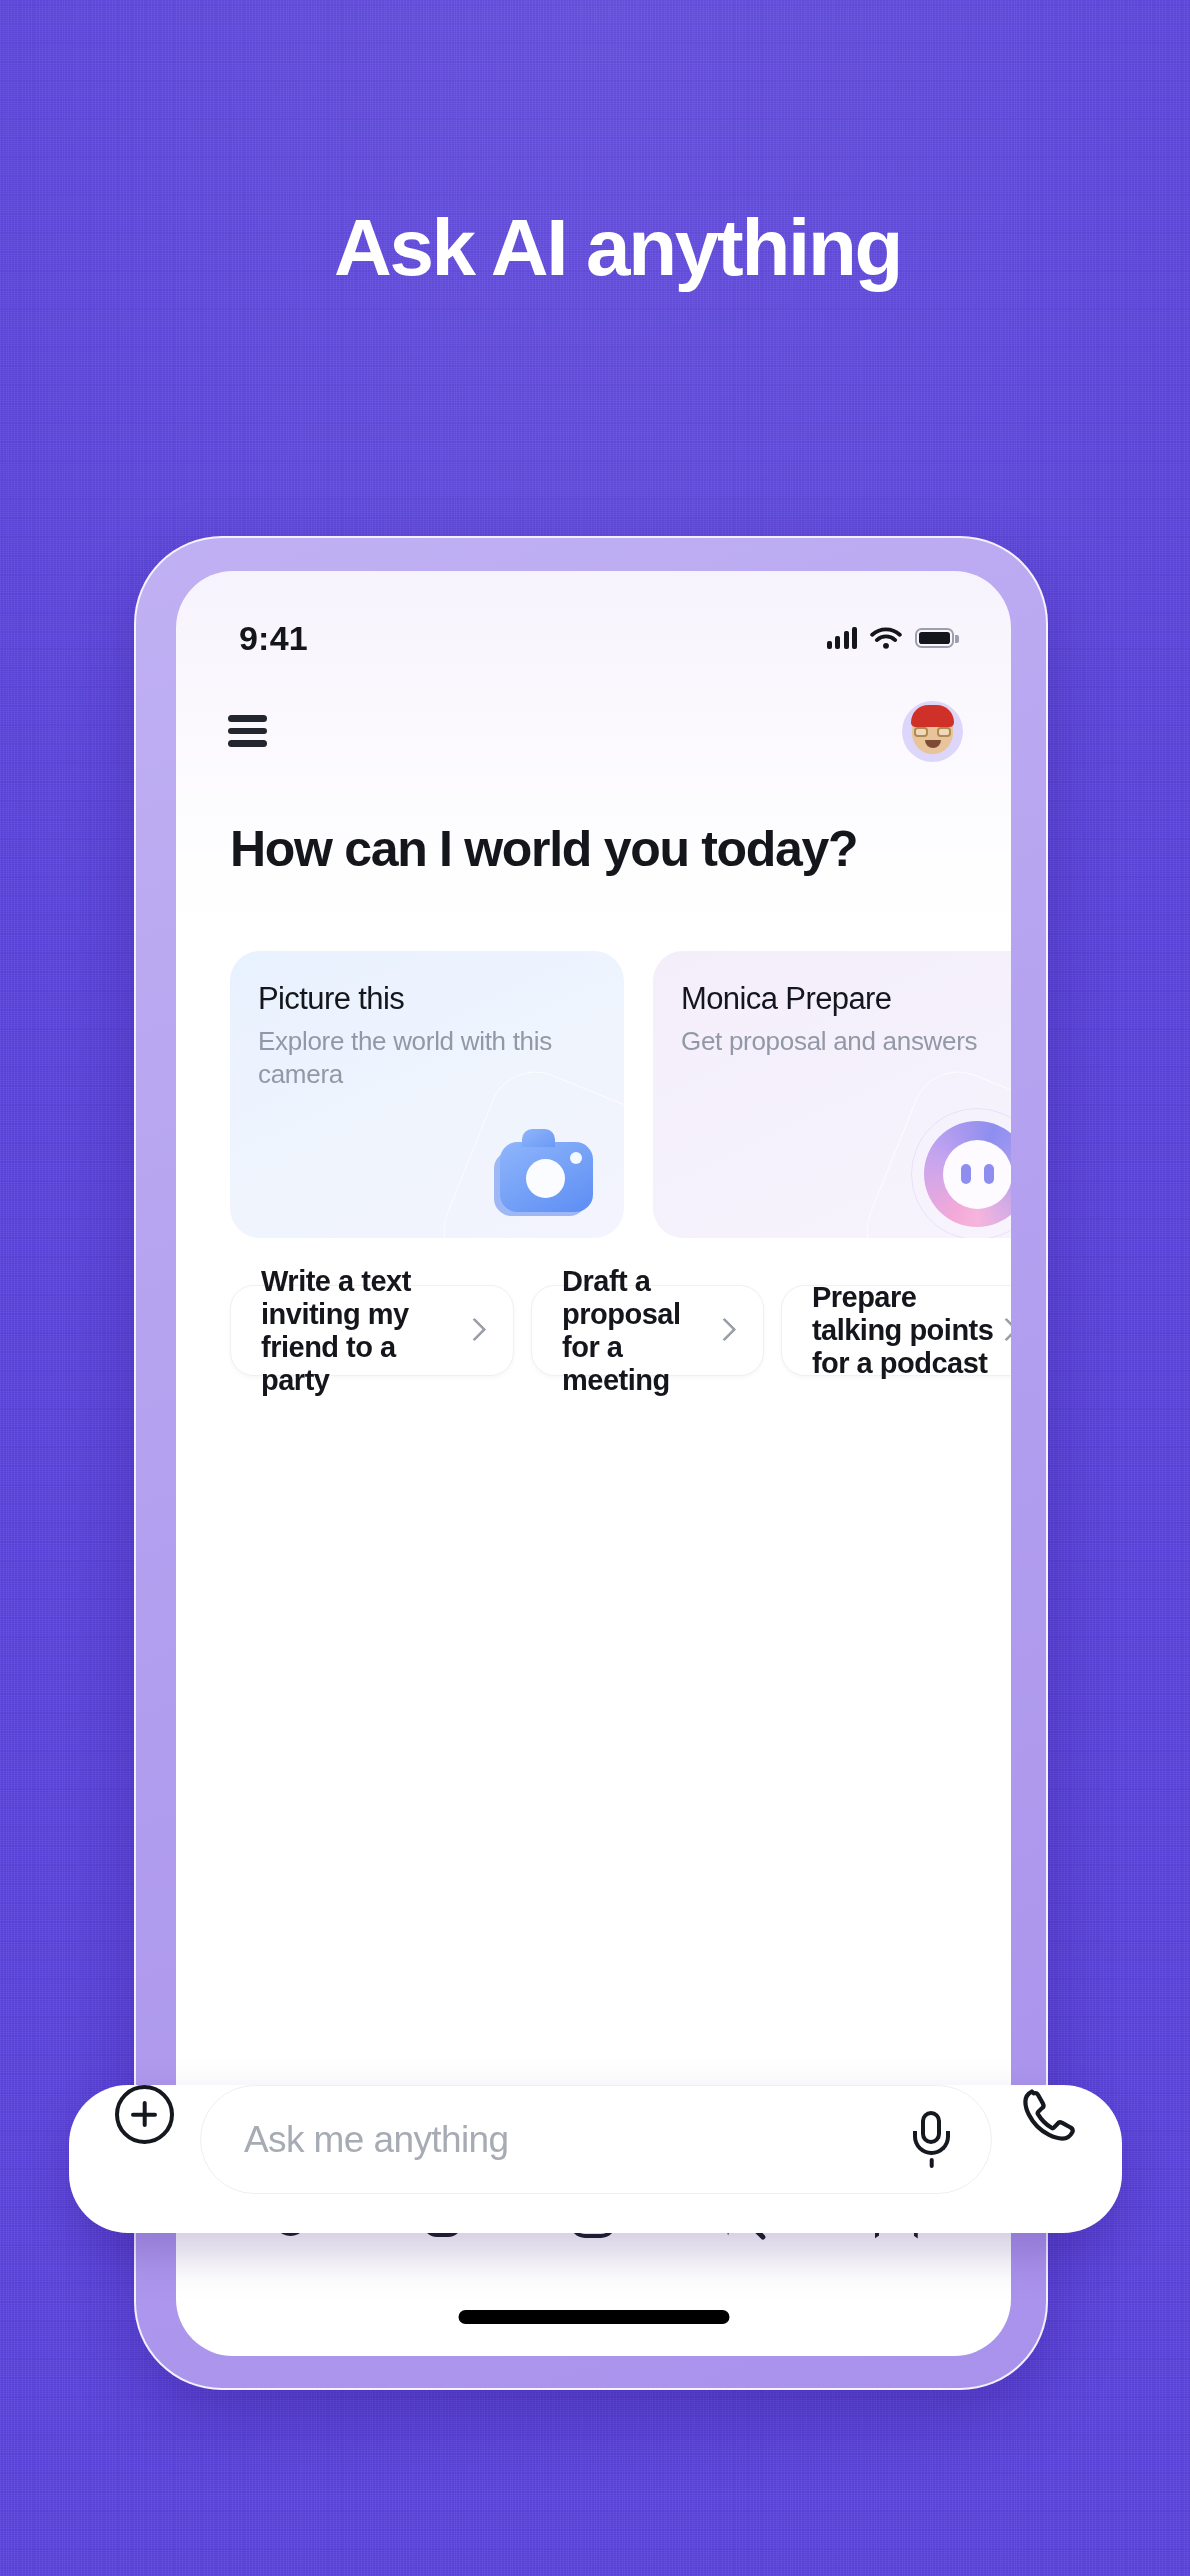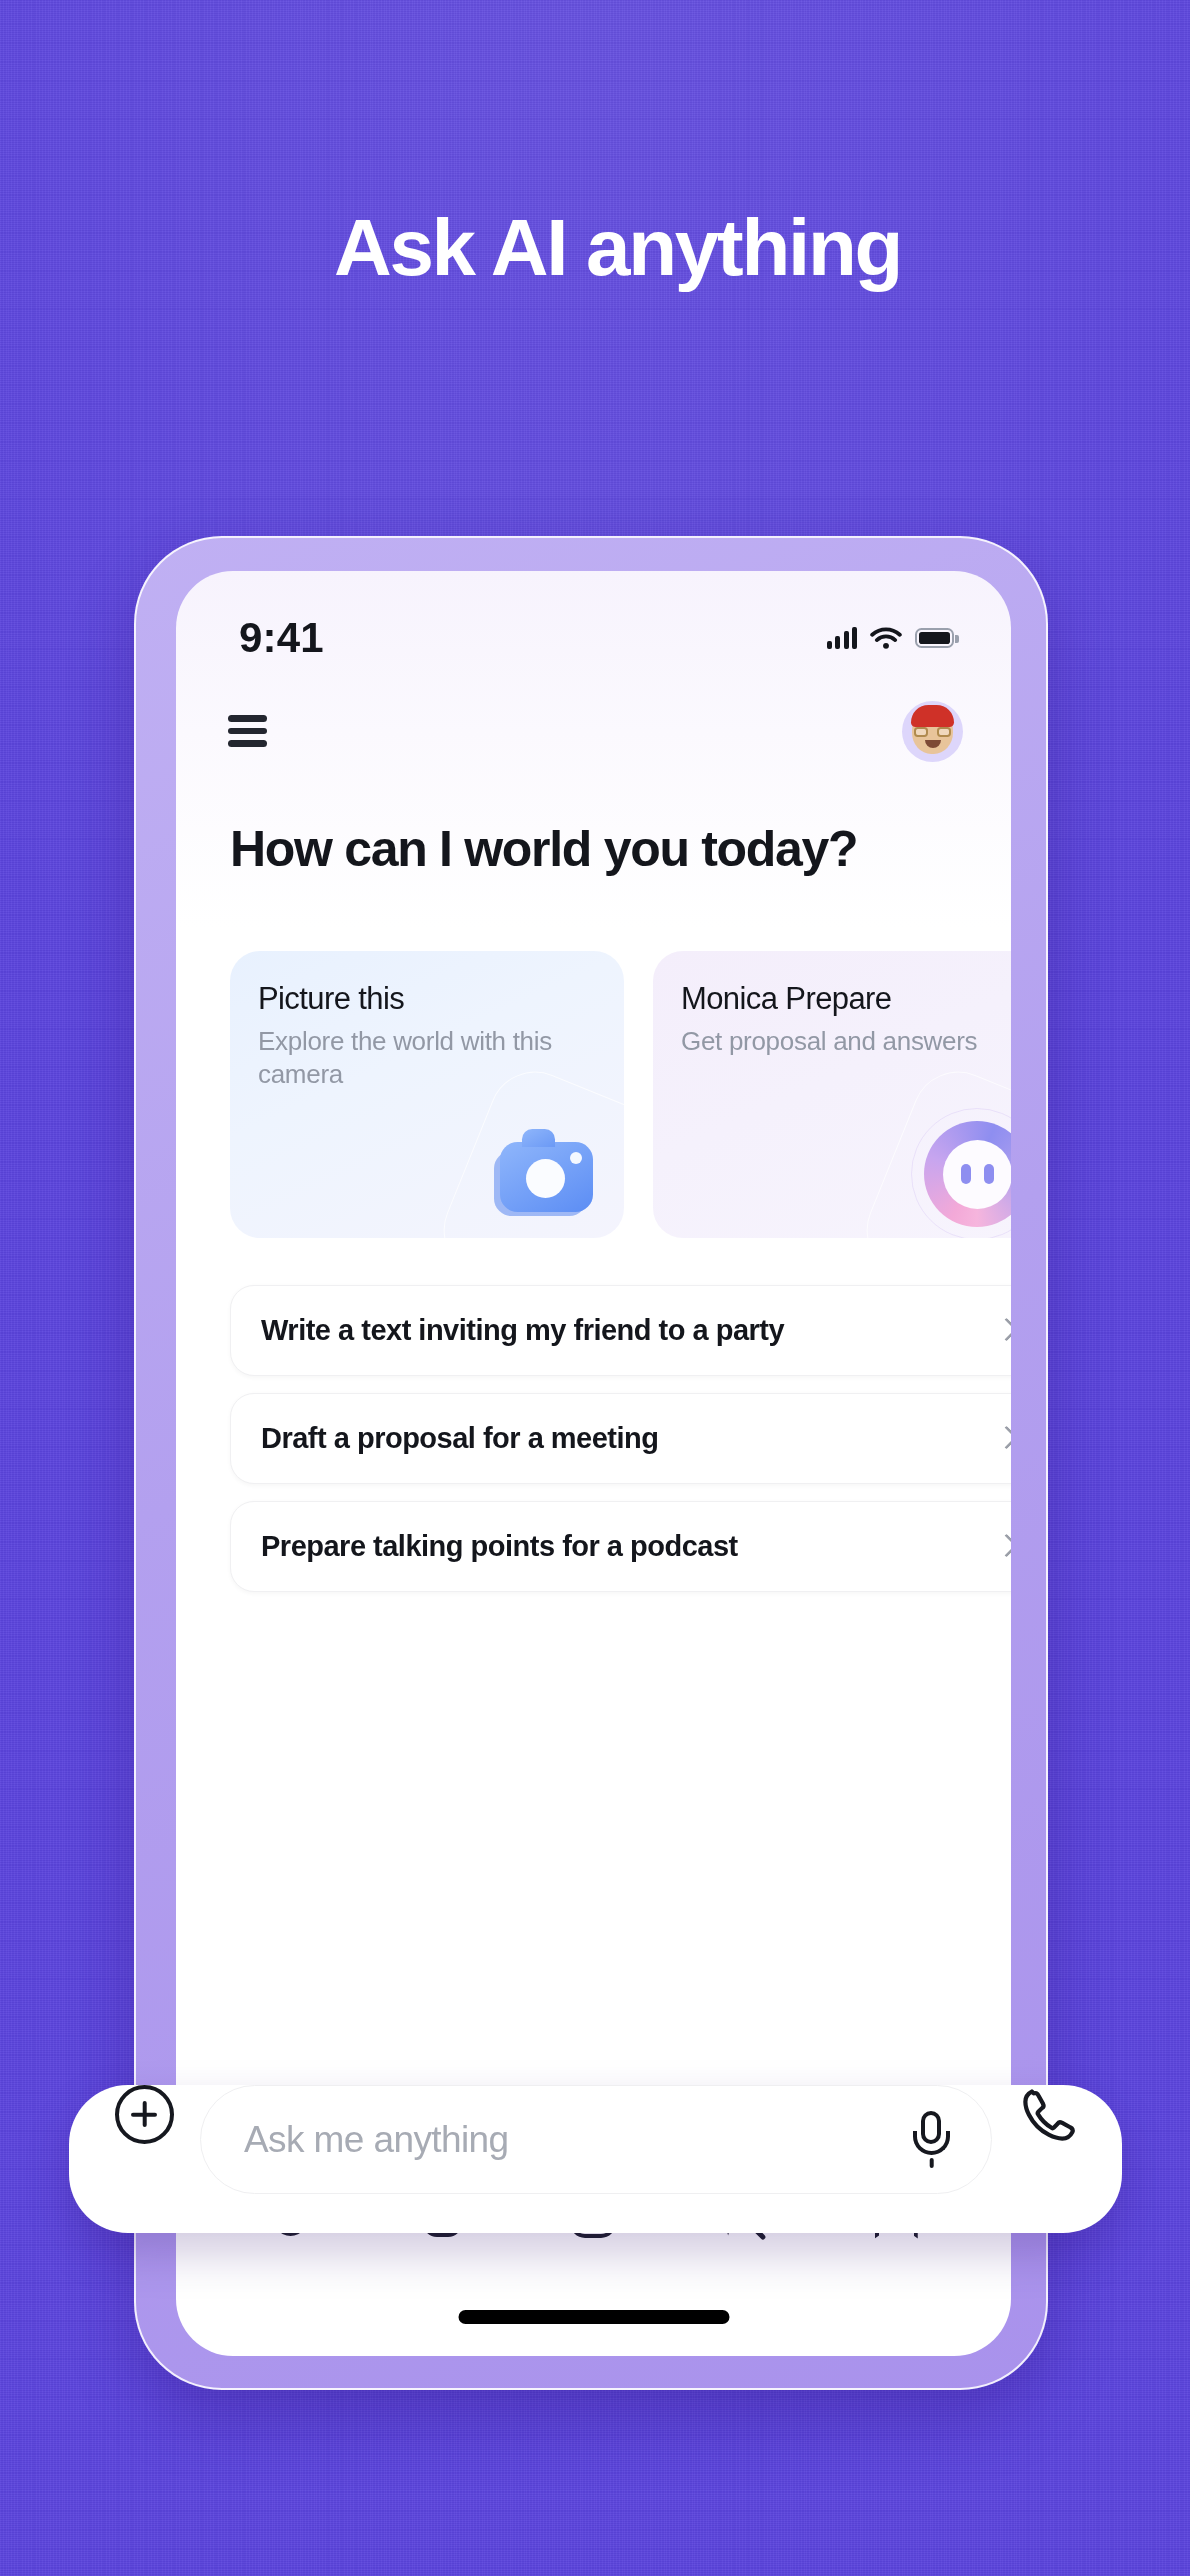--- a/index.html
+++ b/index.html
@@ -56,21 +56,21 @@
   }
 
   
   .statusbar{
     position:absolute; top:0; left:0; width:100%;
     height:102px;
     display:flex; align-items:center; justify-content:space-between;
     padding:32px 57px 0 63px;
   }
   .status-time{
-    font-size:42px; font-weight:700; color:#14161c; letter-spacing:0.2px;
+    font-size:34px; font-weight:700; color:#14161c; letter-spacing:0.2px;
   }
   .status-icons{ display:flex; align-items:center; gap:13px; }
   .sig{ display:flex; align-items:flex-end; gap:3.2px; height:22px; }
   .sig i{ display:block; width:5.1px; background:#14161c; border-radius:1.9px; }
   .sig i:nth-child(1){ height:8.3px; }
   .sig i:nth-child(2){ height:13px; }
   .sig i:nth-child(3){ height:17.6px; }
   .sig i:nth-child(4){ height:22px; }
   .batt{
     width:39px; height:20.4px; border:2.8px solid #9aa0ad; border-radius:6.5px;
@@ -217,21 +217,21 @@
     display:flex; align-items:center; justify-content:center; gap:13px;
   }
   .ring .inner i{
     display:block; width:10.2px; height:20.4px; border-radius:5.6px; background:#8e8ef0;
   }
 
   
   .suggestions{
     position:absolute; top:714px; left:54px;
     width:816px;
-    display:flex; flex-direction:column; gap:17px;
+    display:flex; flex-direction:row; gap:17px;
   }
   .sugg{
     height:91px;
     background:#ffffff;
     border:1.9px solid #f0f0f2;
     border-radius:24px;
     display:flex; align-items:center; justify-content:space-between;
     padding:0 32px 0 30px;
     box-shadow:0 1.9px 4.6px rgba(20,22,28,.035);
   }

